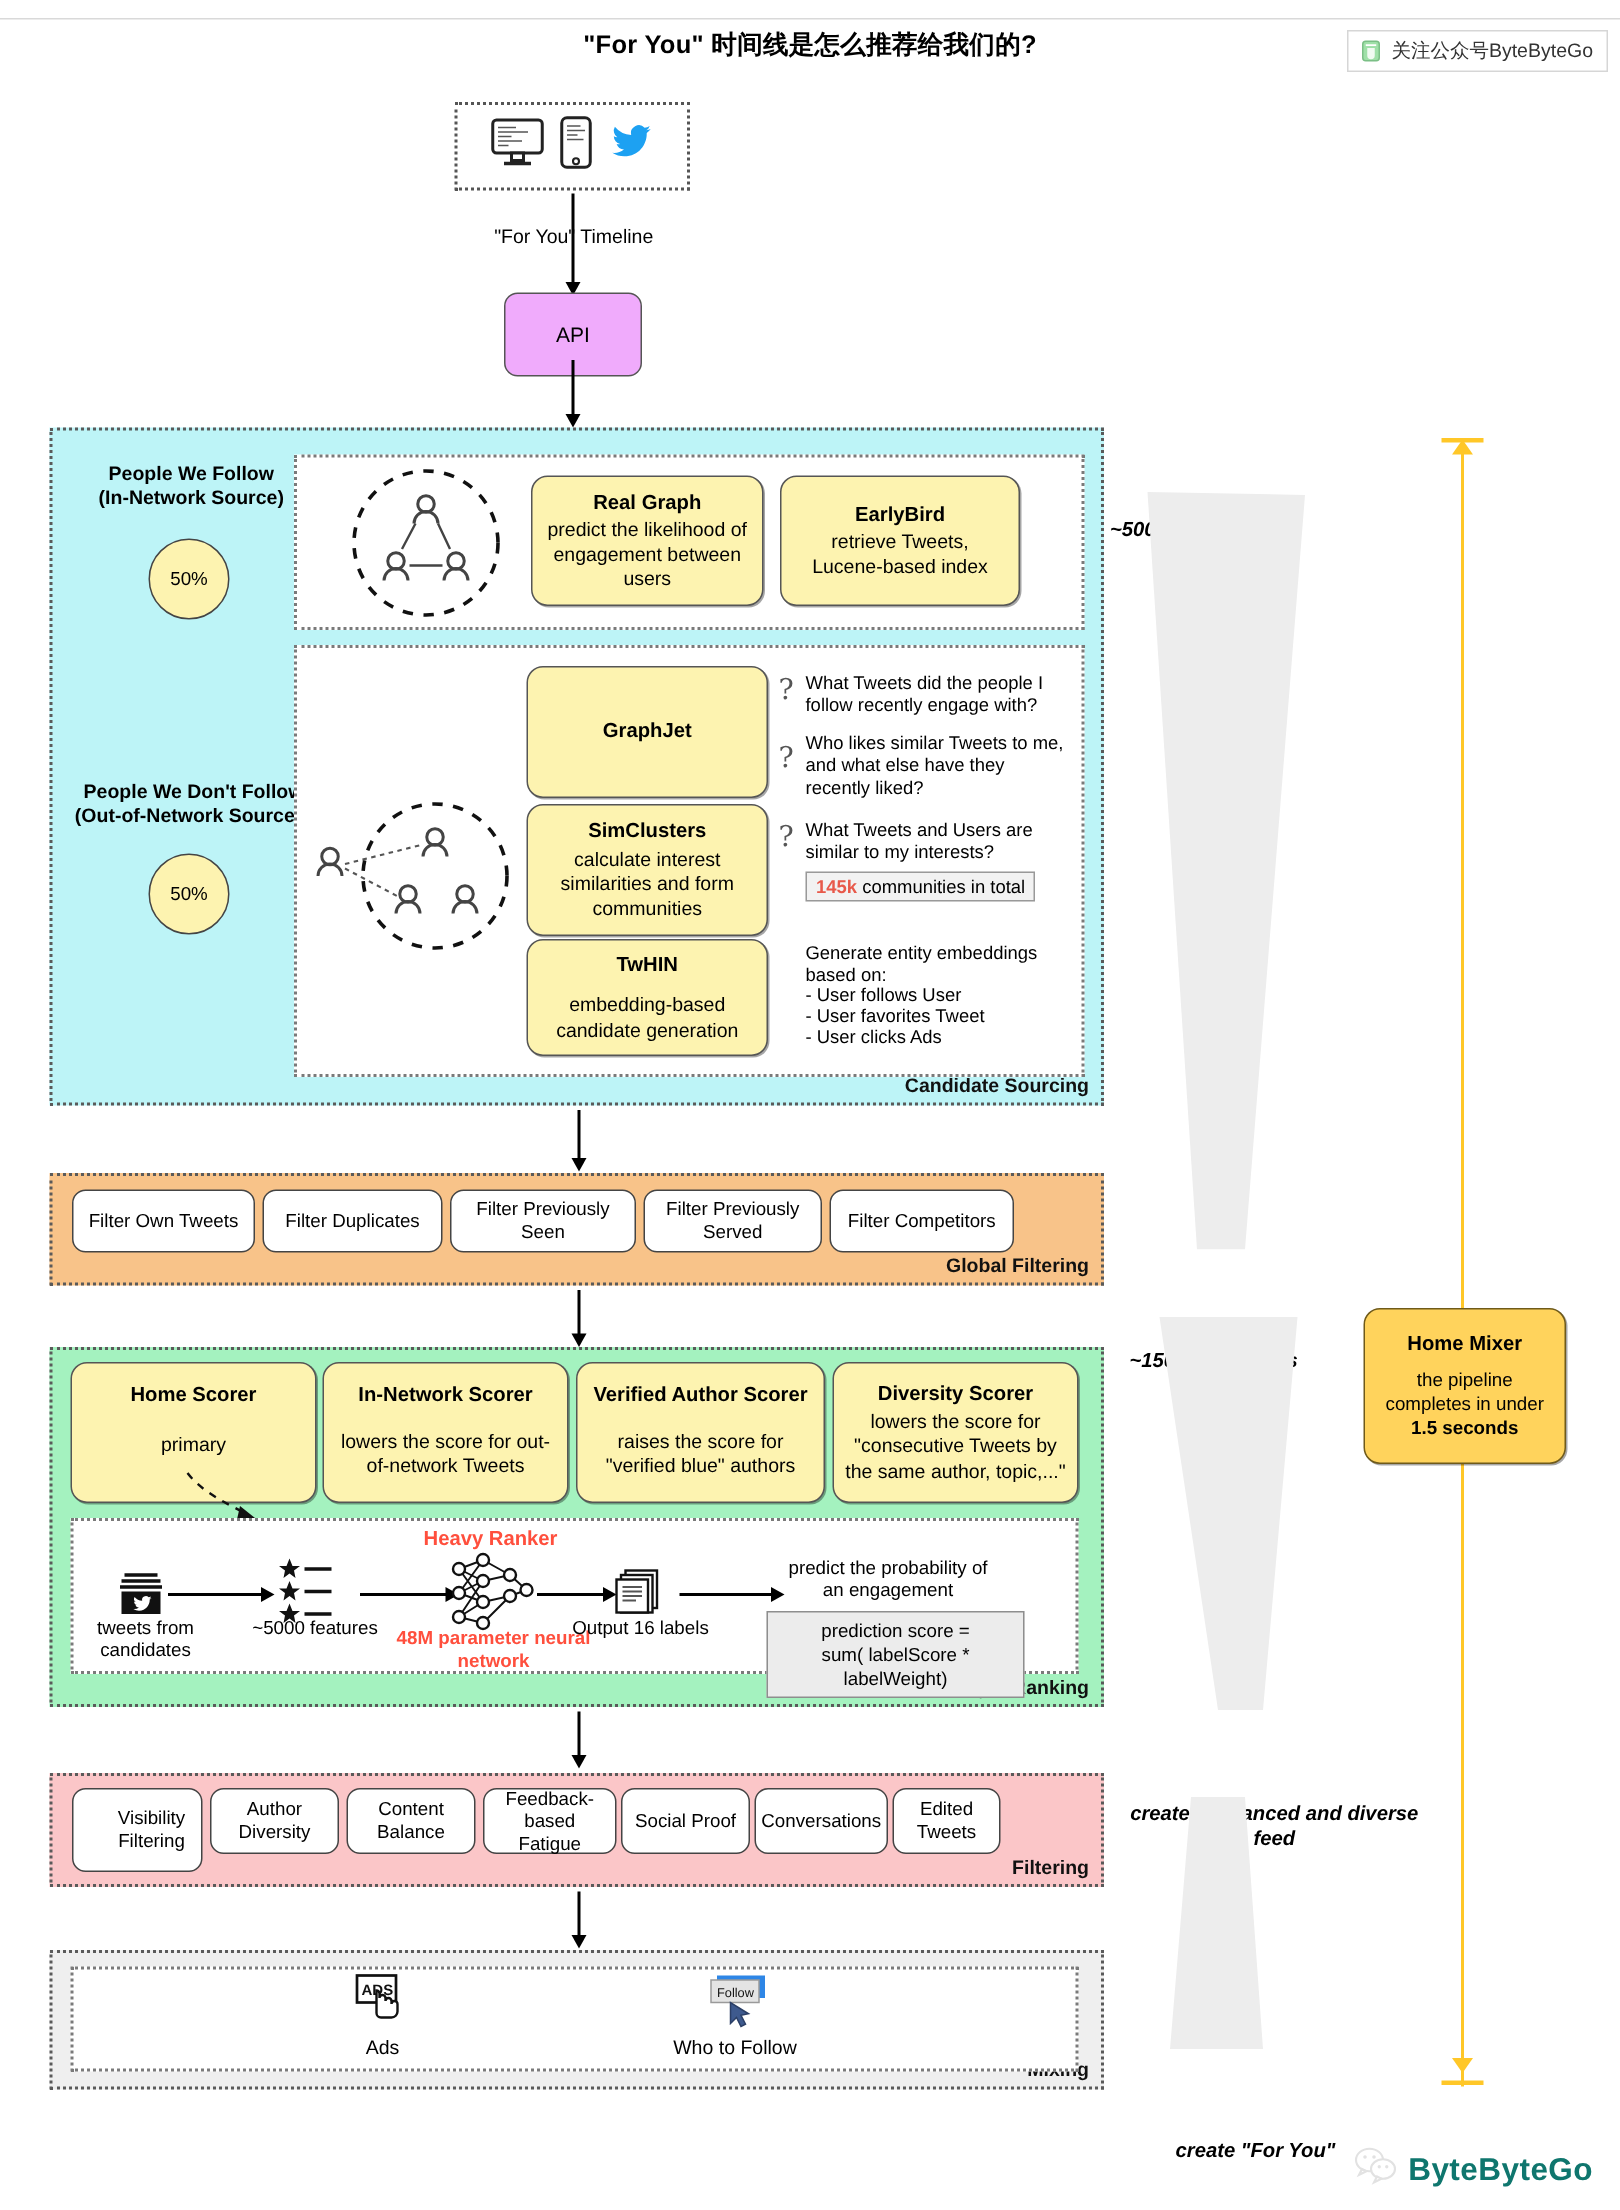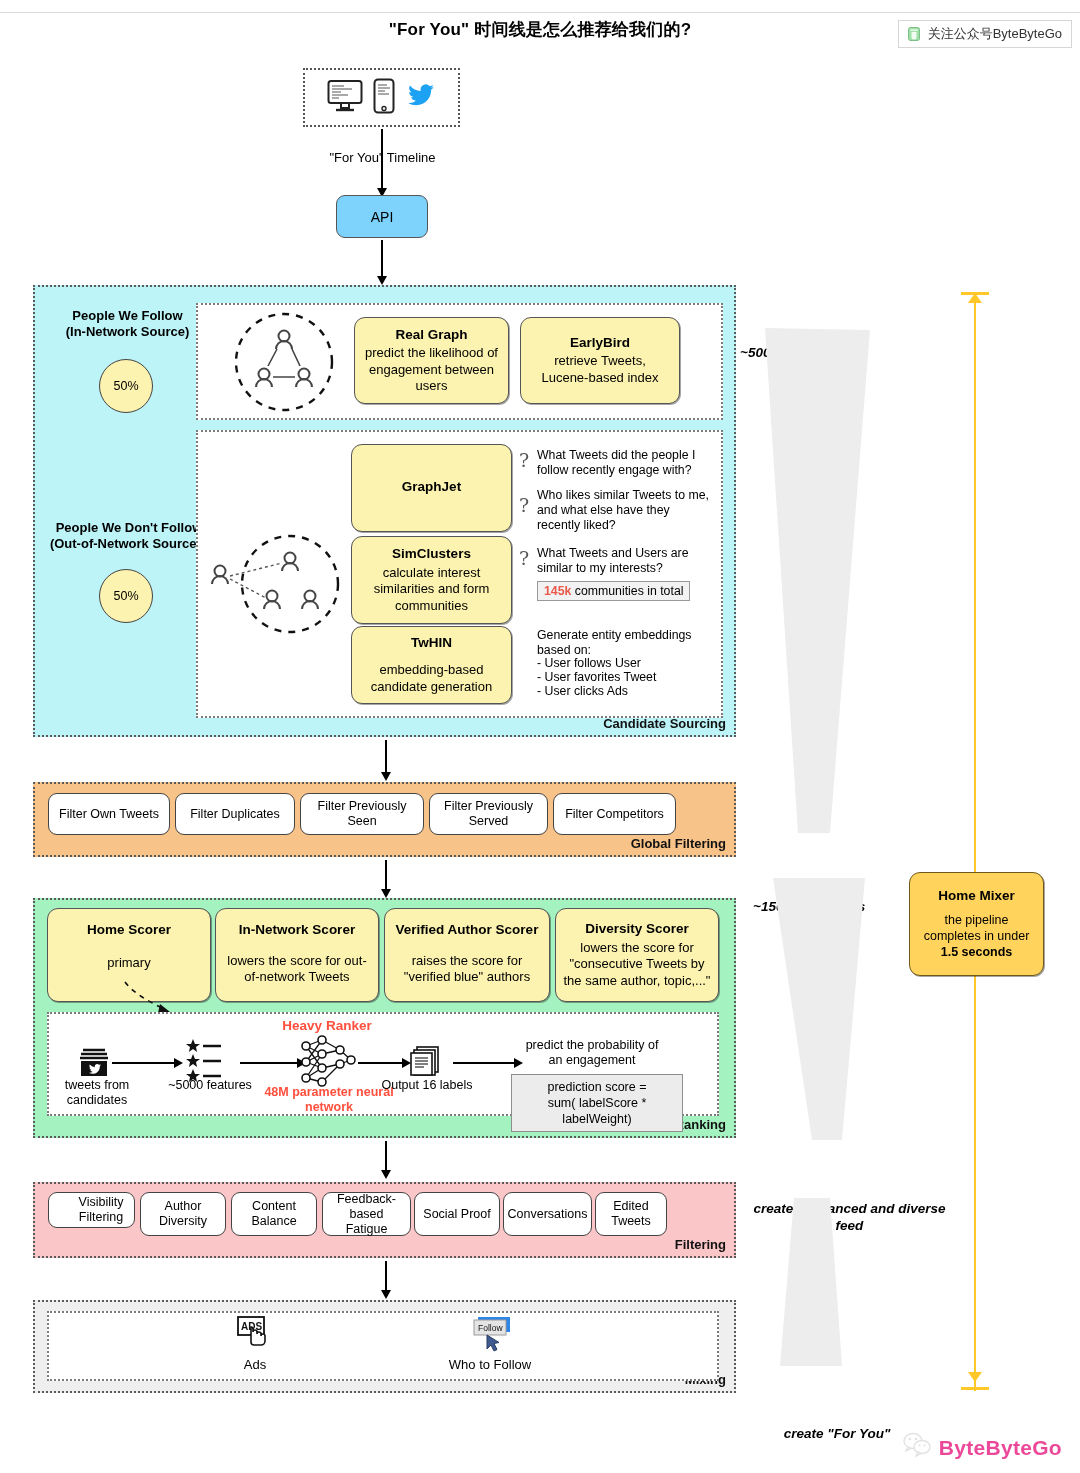--- a/index.html
+++ b/index.html
@@ -31,22 +31,22 @@
   #device-box {
     position:absolute; left:303px; top:68px; width:157px; height:59px;
     border:2px dotted #555; background:#fff;
     display:flex; align-items:center; justify-content:center; gap:10px;
   }
   #timeline-label {
     position:absolute; left:290px; top:150px; width:185px; text-align:center;
     font-size:13px;
   }
   #api-box {
-    position:absolute; left:336px; top:195px; width:92px; height:43px;
-    background:#7dd3fc; border:1px solid #555; border-radius:9px;
+    position:absolute; left:336px; top:195px; width:92px; height:56px;
+    background:#f0abfc; border:1px solid #555; border-radius:9px;
     display:flex; align-items:center; justify-content:center;
     font-size:14px;
   }
 
   
   .varrow { position:absolute; width:2px; background:#000; }
   .varrow::after {
     content:""; position:absolute; left:-4px; bottom:-8px;
     border-left:5px solid transparent; border-right:5px solid transparent;
     border-top:9px solid #000;
@@ -140,21 +140,21 @@
   }
   #home-mixer-box .ttl { font-weight:bold; font-size:13.5px; margin-bottom:8px; }
   #home-mixer-box .big { font-weight:bold; }
 
   
   .mix-lab { position:absolute; font-size:13px; text-align:center; }
 
   
   #watermark {
     position:absolute; right:18px; bottom:10px; display:flex; align-items:center; gap:7px;
-    color:#ec4899; font-size:21px; font-weight:bold; letter-spacing:.3px;
+    color:#0f766e; font-size:21px; font-weight:bold; letter-spacing:.3px;
   }
 </style>
 </head>
 <body>
 
 <div class="topline"></div>
 
 <div id="title">"For You" 时间线是怎么推荐给我们的?</div>
 
 <div id="wechat-pill">
@@ -400,21 +400,21 @@
 <div class="pred-box" style="left:511px; top:1074px; width:172px;">
   <span>prediction score =</span><br>
   <span>sum( labelScore * labelWeight)</span>
 </div>
 
 <div class="varrow" style="left:385px; top:1141px; height:30px;"></div>
 
 <div class="stage" id="stage-filtering">
   <div class="stage-label">Filtering</div>
 </div>
-<div class="wbox" style="left:48px; top:1192px; width:87px; height:36px;padding-left:24px;">Visibility Filtering</div>
+<div class="wbox" style="left:48px; top:1192px; width:87px; height:56px;padding-left:24px;">Visibility Filtering</div>
 <div class="wbox" style="left:140px; top:1192px; width:86px; height:44px;">Author Diversity</div>
 <div class="wbox" style="left:231px; top:1192px; width:86px; height:44px;">Content Balance</div>
 <div class="wbox" style="left:322px; top:1192px; width:89px; height:44px;">Feedback-based Fatigue</div>
 <div class="wbox" style="left:414px; top:1192px; width:86px; height:44px;">Social Proof</div>
 <div class="wbox" style="left:503px; top:1192px; width:89px; height:44px;">Conversations</div>
 <div class="wbox" style="left:595px; top:1192px; width:72px; height:44px;">Edited Tweets</div>
 
 <div class="varrow" style="left:385px; top:1261px; height:30px;"></div>
 
 <div class="stage" id="stage-mixing">

